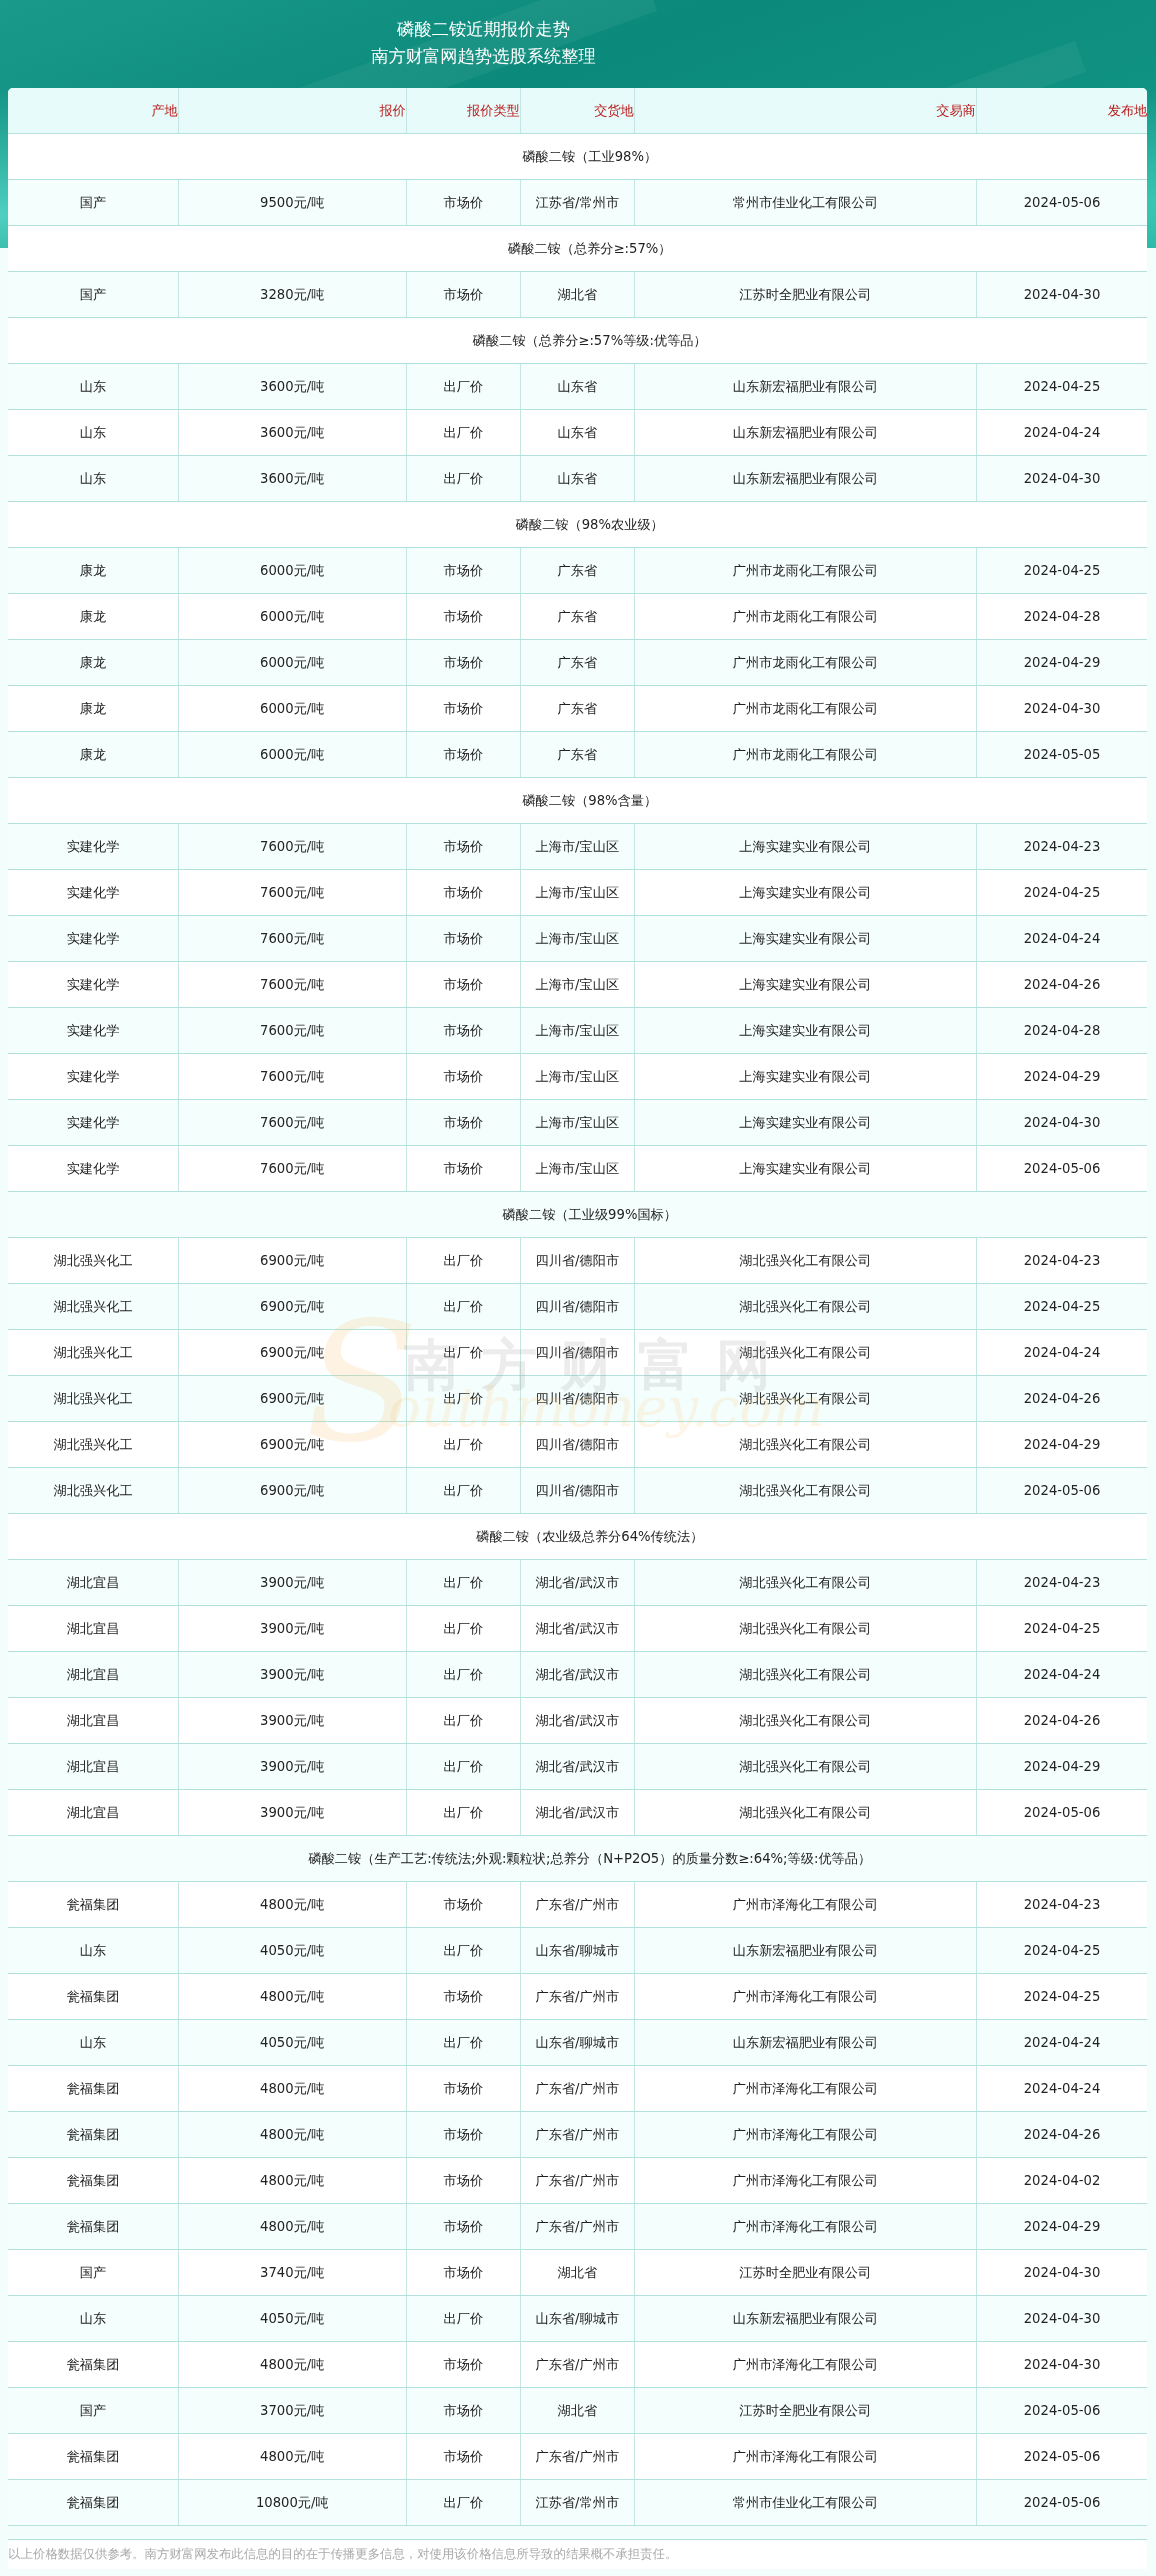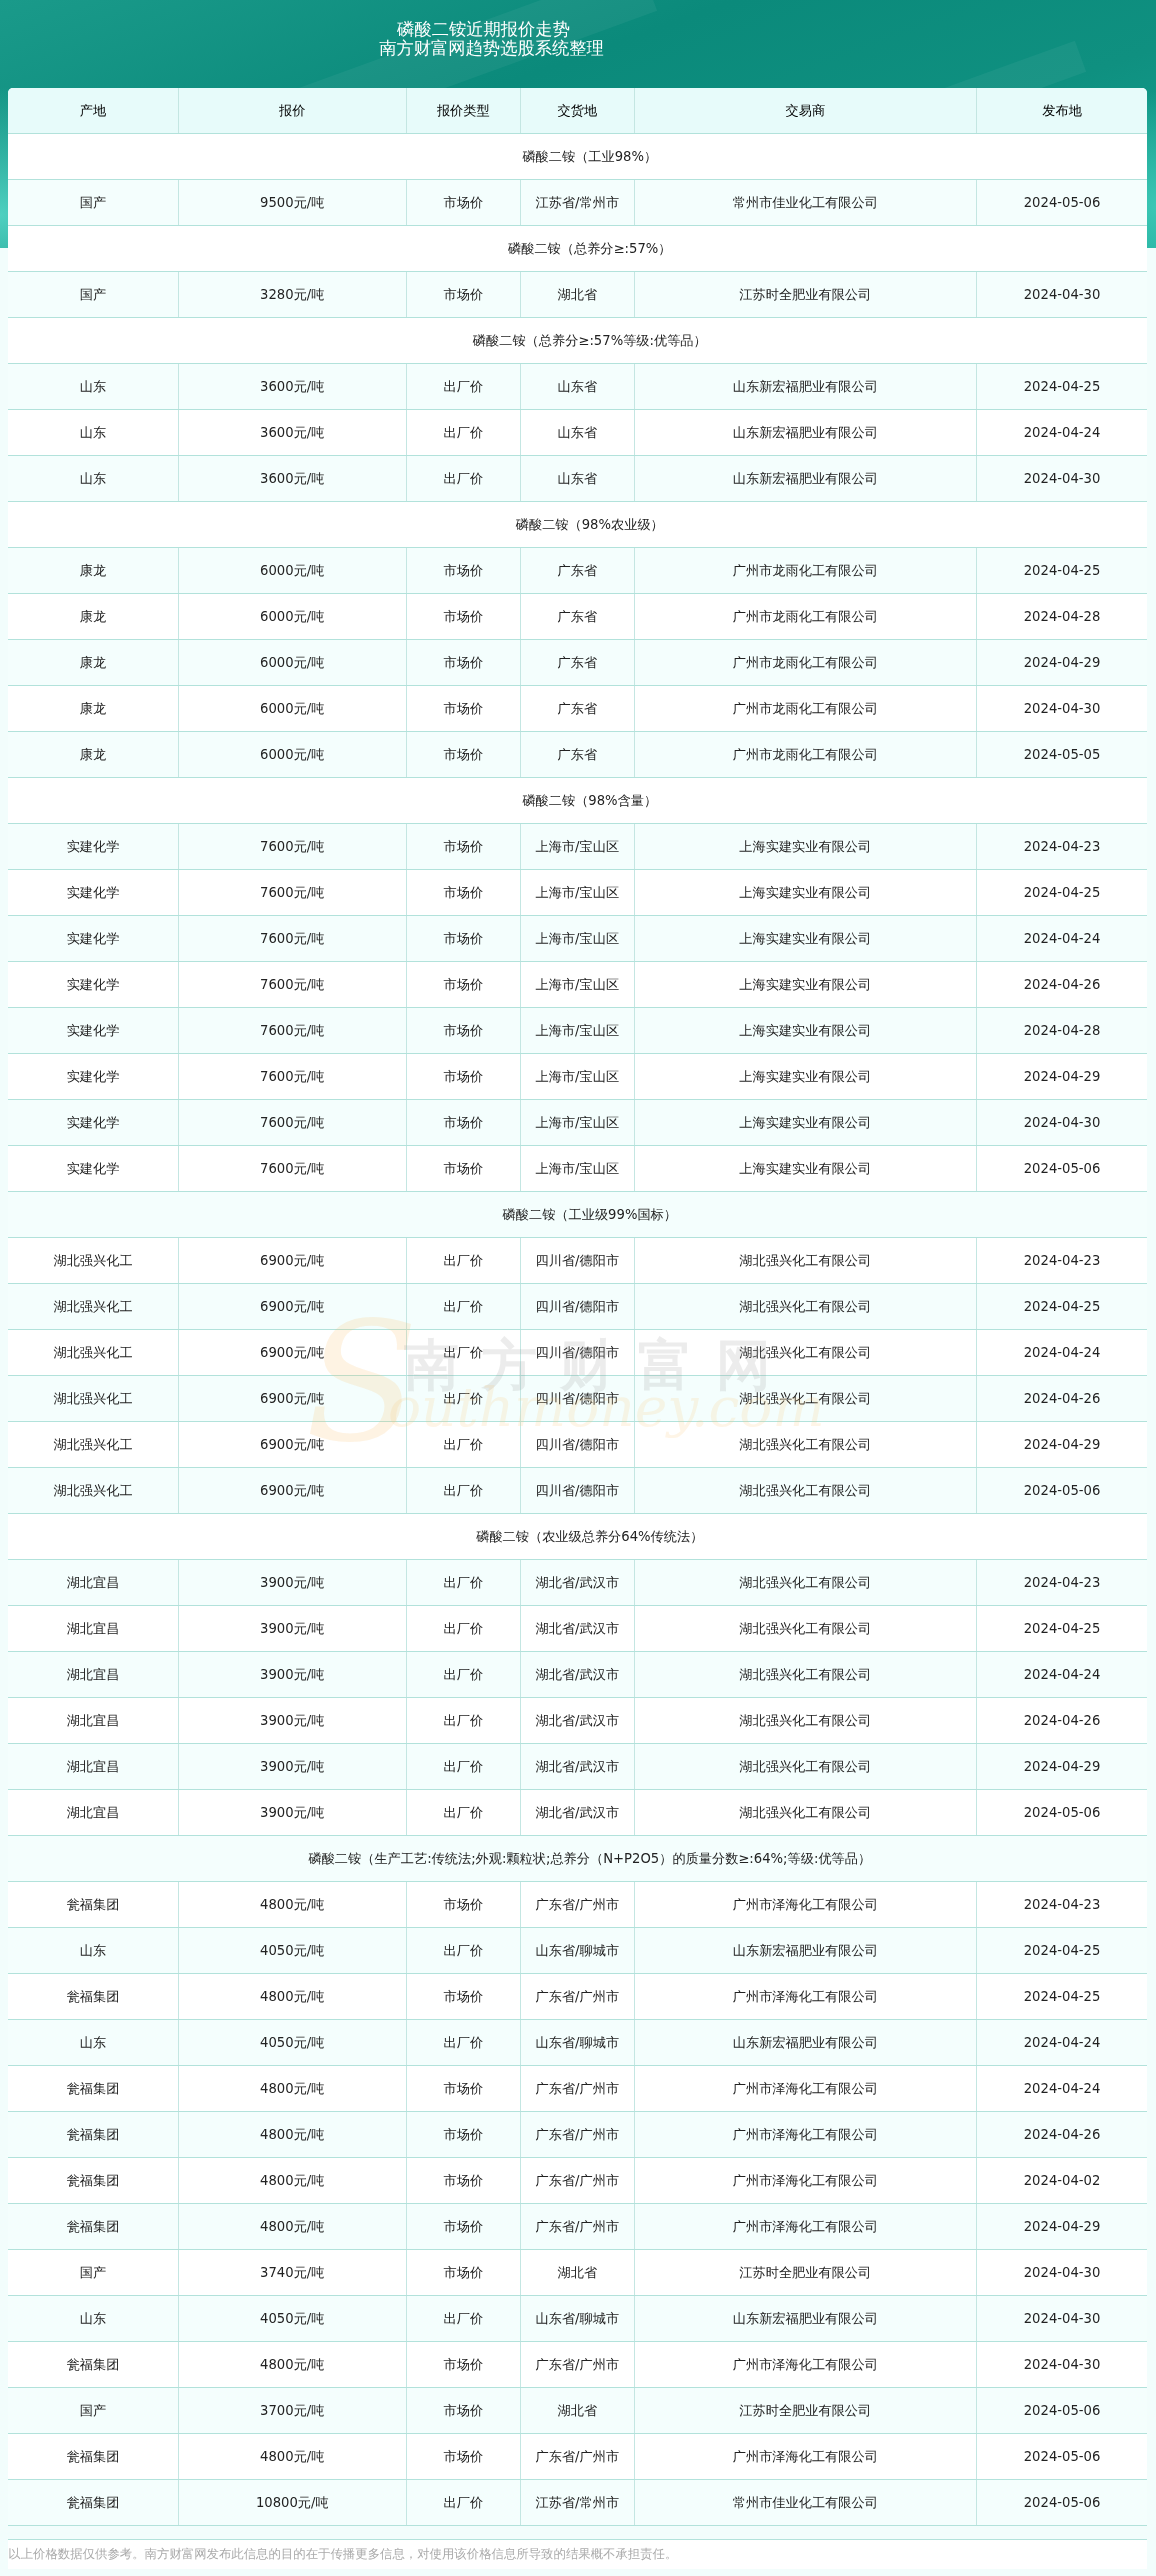--- a/index.html
+++ b/index.html
@@ -20,36 +20,36 @@
       linear-gradient(160deg, #1a9a8a 0%, #0b8a7b 40%, #0f9080 70%, #16a494 100%);
   }
   .hero-streak {
     position: absolute; background: rgba(255,255,255,0.05); transform: rotate(-20deg);
   }
   .title {
     position: absolute; left: 0; width: 967px; text-align: center;
     color: #fff; font-size: 17.3px; line-height: 21.5px;
   }
   .title.l1 { top: 19px; }
-  .title.l2 { top: 38px; padding-left: 8px; }
+  .title.l2 { top: 46px; }
 
   .table-wrap {
     position: absolute; left: 8.3px; top: 88px; width: 1139px;
     background: #fff;
     border-radius: 5px 5px 0 0;
     overflow: hidden;
   }
   table { border-collapse: collapse; width: 1139px; table-layout: fixed; }
   th, td {
     height: 45px; padding: 0; text-align: center; vertical-align: middle;
     font-size: 13.2px; font-weight: normal;
     border-bottom: 0.8px solid #b2e2db;
   }
   th + th, td + td { border-left: 0.8px solid #c4e6e2; }
-  thead th { background: #e7fbfa; color: #000000; }
+  thead th { background: #e7fbfa; color: #b91c1c; text-align: right; }
   tbody tr:nth-child(odd) td { background: #ffffff; }
   tbody tr:nth-child(even) td { background: #f4fefd; }
   td.section { font-size: 13.2px; padding-left: 24px; }
 
   .footer {
     position: absolute; left: 8.3px; top: 2539px; width: 1139px; height: 29px;
     background: #fff; border-top: 0.8px solid #b2e2db;
     text-align: left; font-size: 12.4px; line-height: 28px; color: #aaa;
   }
 

